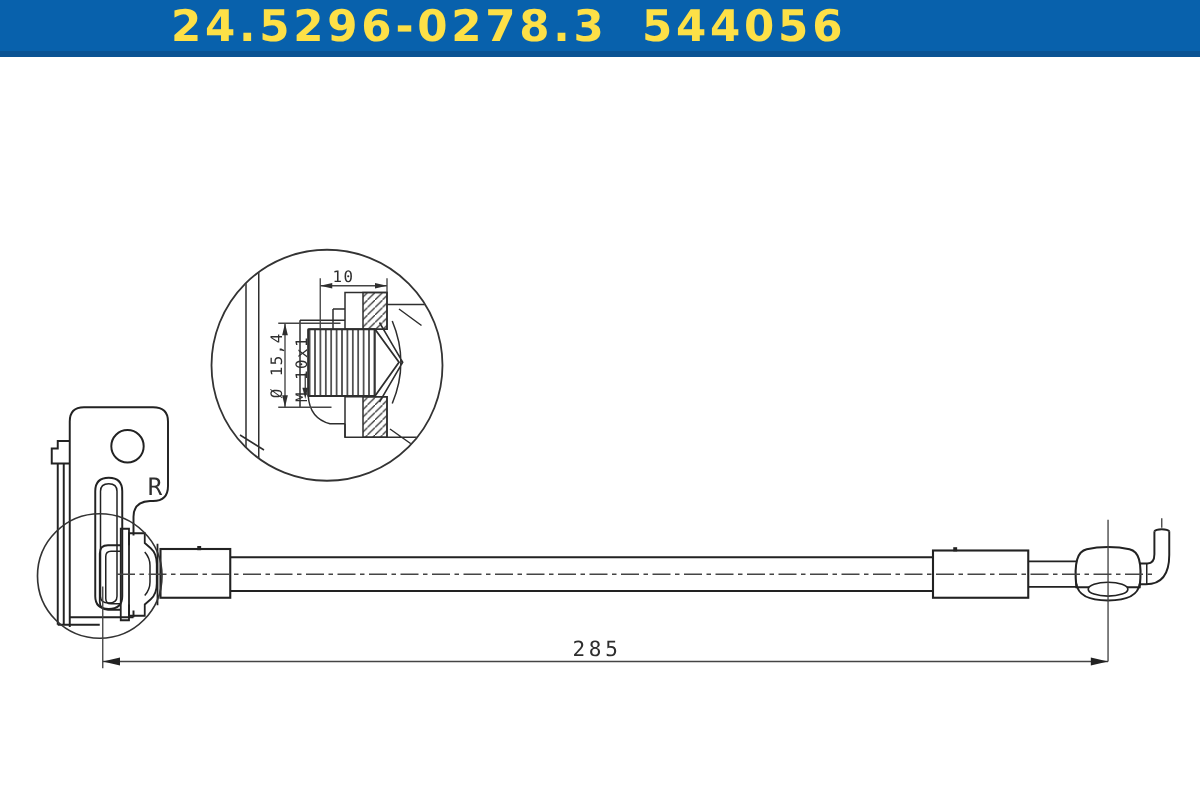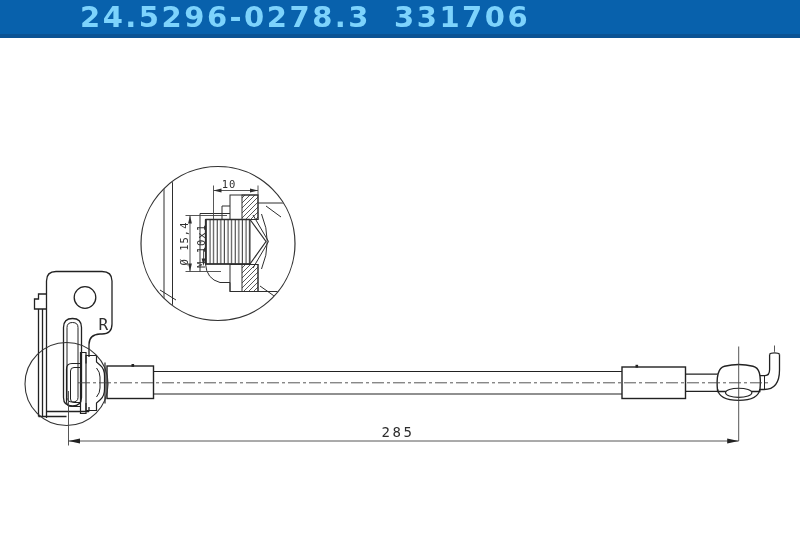--- a/index.html
+++ b/index.html
@@ -1,38 +1,38 @@
 <!DOCTYPE html>
 <html><head>
 <meta charset="utf-8">
 <style>
   html,body{margin:0;padding:0;background:#fff;}
   .page{position:relative;width:800px;height:533px;background:#ffffff;overflow:hidden;
         font-family:"DejaVu Sans",sans-serif;}
   .header{position:absolute;top:0;left:0;width:800px;height:34px;
           background:#0861AC;border-bottom:4px solid #0B5394;
           display:flex;align-items:center;}
-  .header .nums{margin-left:80px;display:flex;gap:23px;
-          color:#7dd3fc;font-weight:bold;font-size:29px;letter-spacing:2.5px;
+  .header .nums{margin-left:114px;display:flex;gap:23px;
+          color:#fde047;font-weight:bold;font-size:29px;letter-spacing:2.5px;
           line-height:34px;white-space:nowrap;}
   svg{position:absolute;top:0;left:0;}
   svg text{font-family:"DejaVu Sans Mono",monospace;fill:#2e2e2e;}
   .dimtxt{font-size:14px;letter-spacing:2.5px;}
   .smalldim{font-size:10.5px;letter-spacing:1px;}
   .rlabel{font-size:16px;}
 </style>
 </head>
 <body>
 
 <div class="page">
 
   <div class="header">
     <div class="nums">
       <span>24.5296-0278.3</span>
-      <span>331706</span>
+      <span>544056</span>
     </div>
   </div>
 
   <svg width="800" height="533" viewBox="0 0 800 533">
     <defs>
       <clipPath id="detailClip">
           <circle cx="218" cy="243.5" r="76.5"></circle>
         </clipPath>
       <pattern id="thrd" width="3.6" height="10" patternUnits="userSpaceOnUse">
         <path d="M1.2,0 V10" stroke="#2e2e2e" stroke-width="1"></path>

